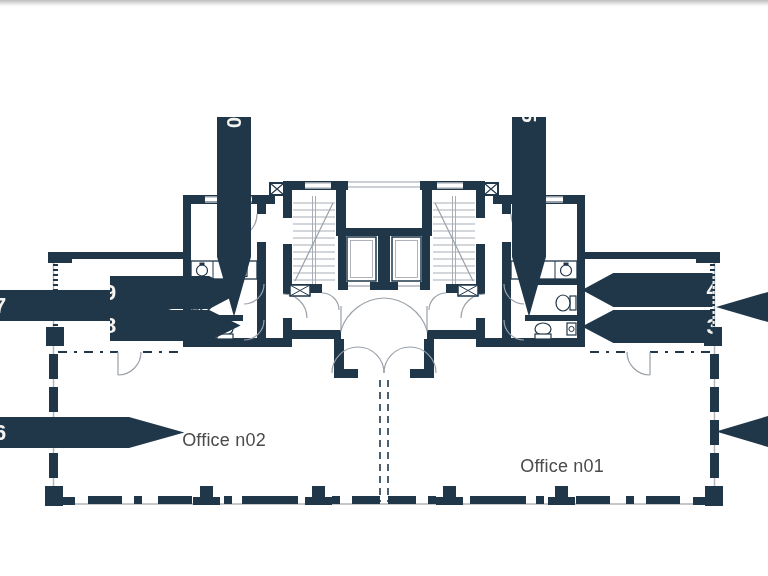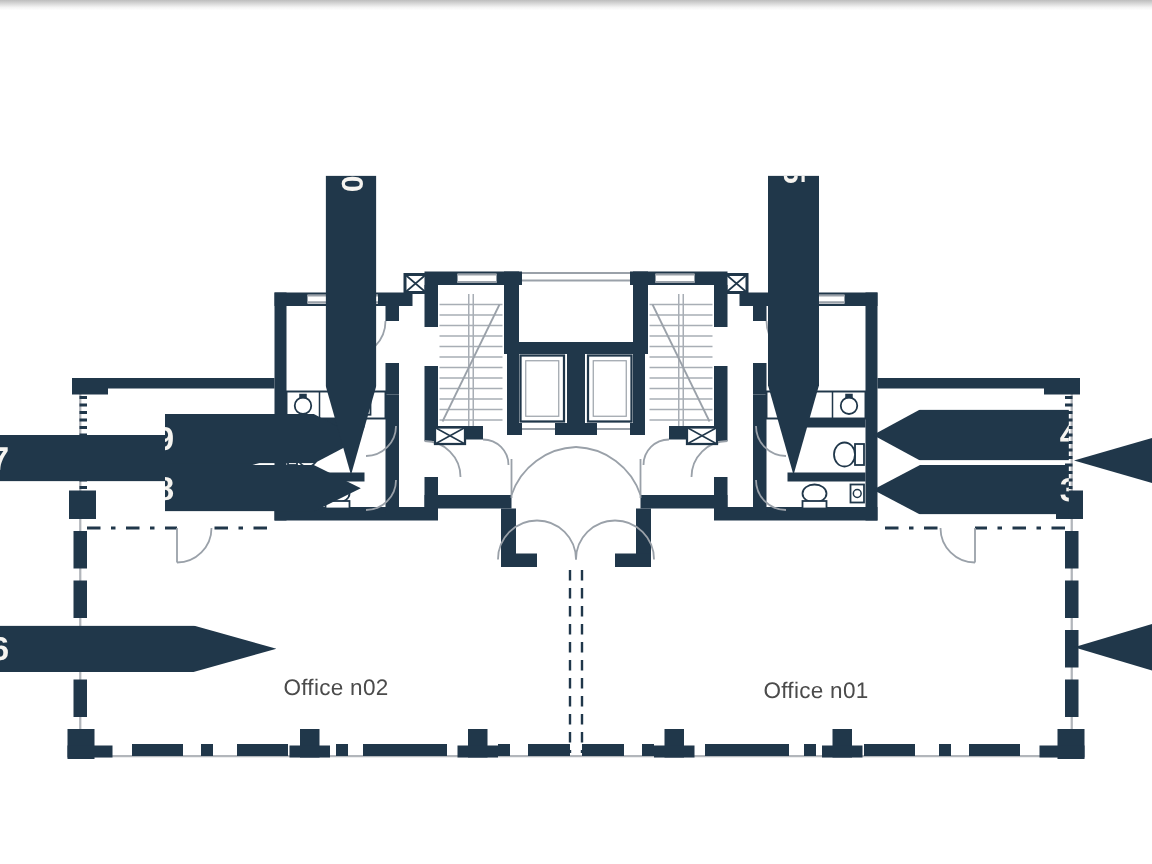--- a/index.html
+++ b/index.html
@@ -7,24 +7,24 @@
     position:relative;width:768px;height:576px;overflow:hidden;
     background:#ffffff;font-family:"Liberation Sans",sans-serif;
   }
   .top-edge{
     position:absolute;left:0;top:0;width:768px;height:7px;
     background:linear-gradient(#bdbdbd,#f4f4f4 70%,#ffffff);
   }
   svg.plan{position:absolute;left:0;top:0;}
   .office-label{
     position:absolute;width:120px;text-align:center;
-    font-size:15px;font-weight:500;color:#4b4b4b;letter-spacing:.2px;margin-top:20px;
+    font-size:18px;font-weight:500;color:#4b4b4b;letter-spacing:.2px;
   }
   .office-n02{left:164px;top:430px;}
-  .office-n01{left:484px;top:432px;}
+  .office-n01{left:484px;top:456px;text-align:right;}
   .marker{
     position:absolute;background:#20374a;color:#f6f4f0;
     display:flex;align-items:center;justify-content:center;
     font-size:22px;font-weight:600;line-height:1;user-select:none;
   }
   .m-right{clip-path:polygon(0 0,76% 0,100% 50%,76% 100%,0 100%);padding-right:17%;box-sizing:border-box;}
   .m-right-edge{clip-path:polygon(0 0,70% 0,100% 50%,70% 100%,0 100%);padding-right:24%;box-sizing:border-box;}
   .m-left{clip-path:polygon(24% 0,100% 0,100% 100%,24% 100%,0 50%);padding-left:17%;box-sizing:border-box;}
   .m-left-edge{clip-path:polygon(30% 0,100% 0,100% 100%,30% 100%,0 50%);padding-left:24%;box-sizing:border-box;}
   .m-down{clip-path:polygon(0 0,100% 0,100% 70%,50% 100%,0 70%);padding-bottom:26%;box-sizing:border-box;font-size:20px;}

